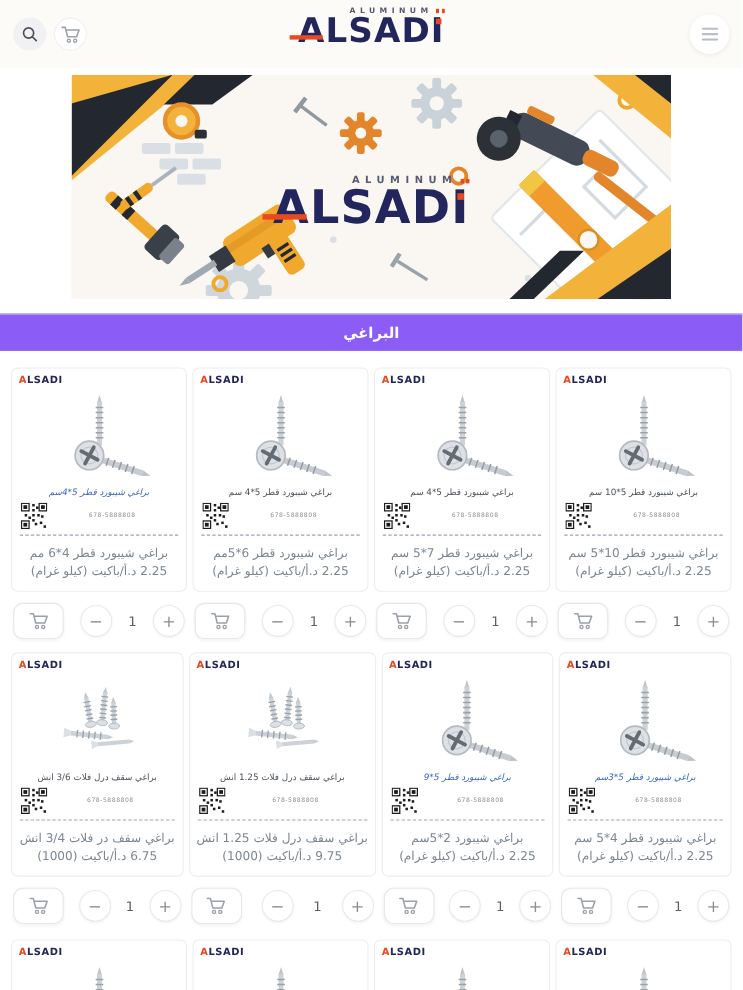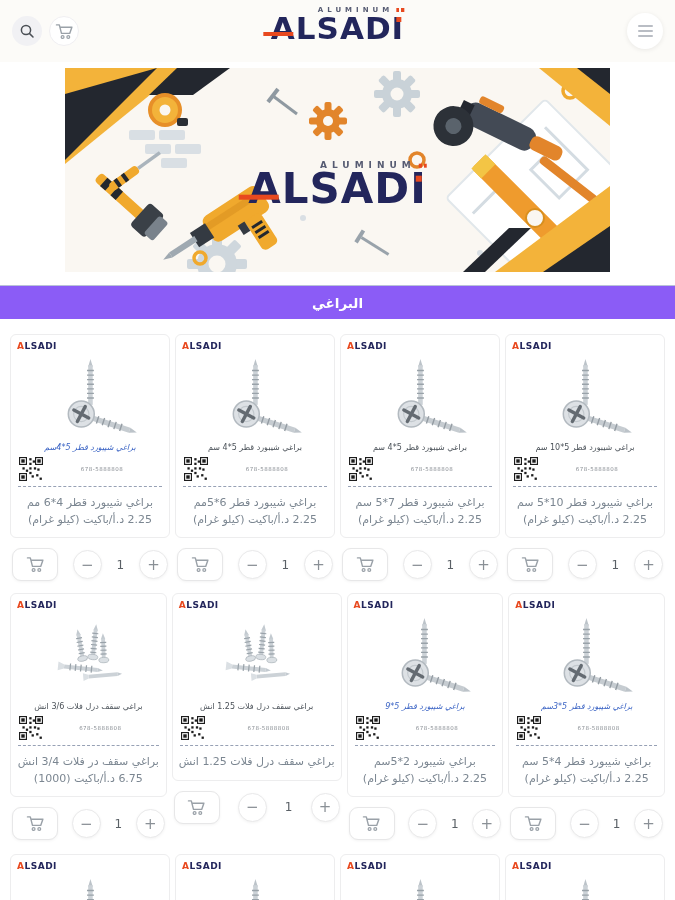--- a/index.html
+++ b/index.html
@@ -494,20 +494,21 @@
         </div>
       <div class="img-label">براغي سقف درل فلات 1.25 انش</div>
       <div class="code-row">
         <svg class="qr" viewBox="0 0 21 21">
             <use href="#qr-def"></use>
           </svg>
         <span class="code">678-5888808</span>
       </div>
       <div class="dash"></div>
       <div class="ptitle">براغي سقف درل فلات 1.25 انش</div>
+      <div class="pprice">9.75 د.أ/باكيت (1000)</div>
     </div>
     <div class="actions">
       <button class="cart-btn">
           <svg class="cart-svg" viewBox="0 0 20 18">
             <use href="#cart-def"></use>
           </svg>
         </button>
       <button class="round-btn">−</button>
       <span class="qty">1</span>
       <button class="round-btn">+</button>

